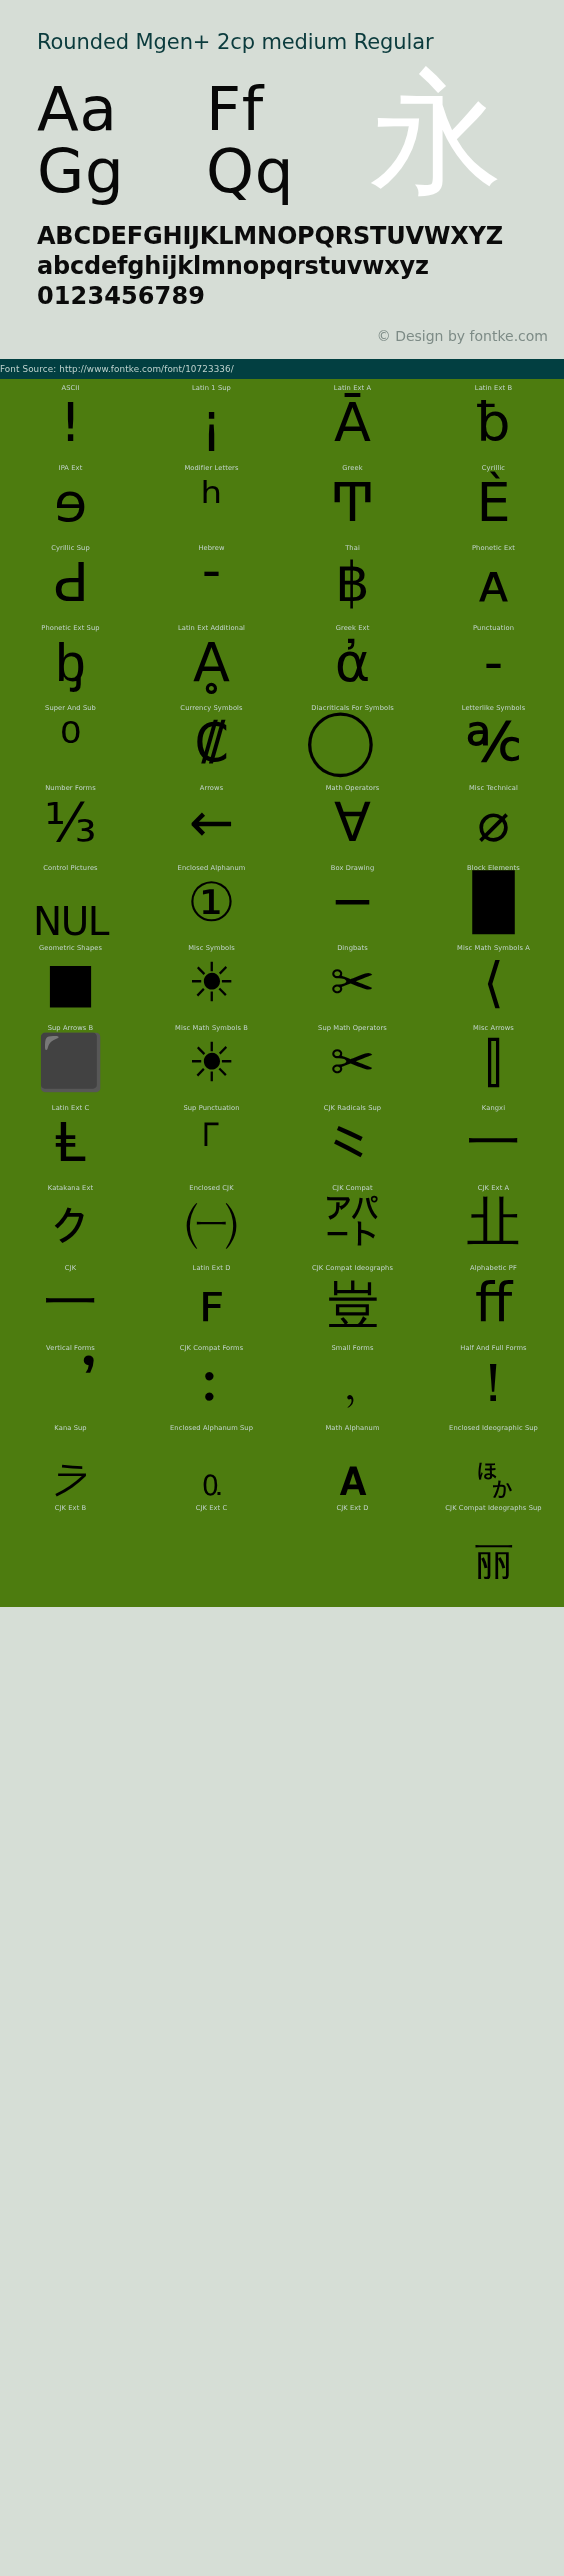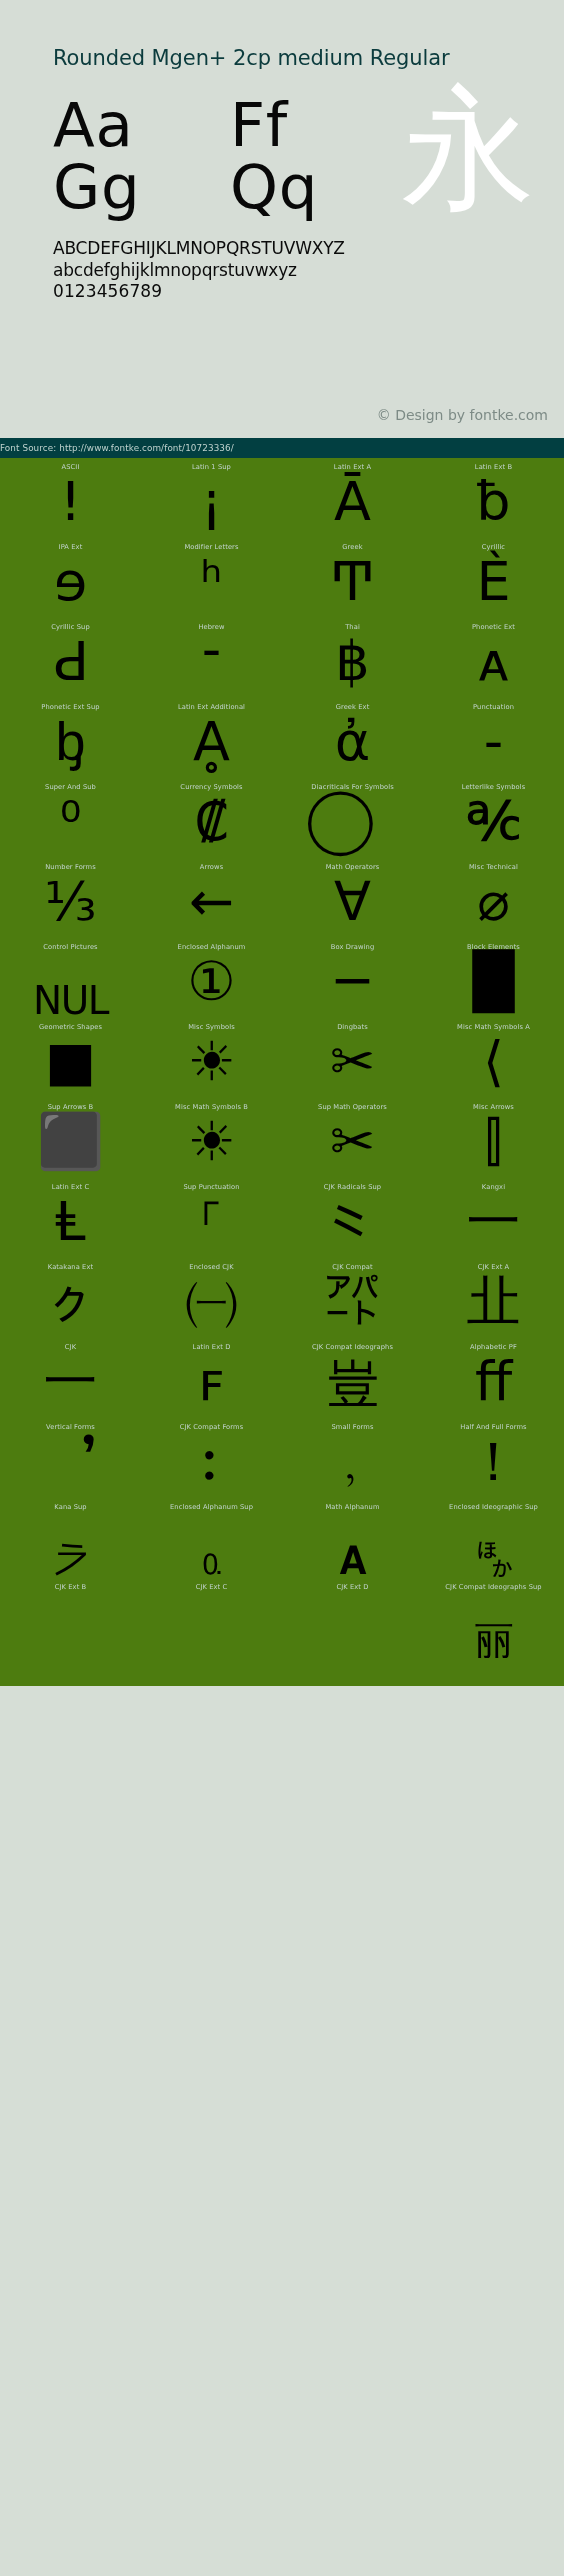--- a/index.html
+++ b/index.html
@@ -15,38 +15,38 @@
   #page {
     width: 565px;
     min-height: 2576px;
     position: relative;
     overflow: hidden;
   }
 
   
   .top-section {
     background: #d6ddd6;
-    padding: 16px;
+    padding: 0;
     position: relative;
-    height: 438px;
+    height: 359px;
     box-sizing: border-box;
   }
   .font-title {
     font-family: "DejaVu Sans", sans-serif;
     font-size: 21px;
     color: #0b3b3d;
     padding: 30px 0 0 37px;
     letter-spacing: -0.1px;
     white-space: nowrap;
   }
   .specimen-row {
     display: flex;
     align-items: flex-start;
     padding: 24px 0 0 37px;
-    gap: 8px;
+    gap: 0;
   }
   .specimen-col {
     display: flex;
     flex-direction: column;
   }
   .spec-pair {
     font-family: "DejaVu Sans", sans-serif;
     font-size: 61px;
     line-height: 1.02;
     color: #080808;
@@ -61,24 +61,24 @@
     line-height: 0.98;
     color: #ffffff;
     margin-top: -10px;
     margin-left: -5.6px;
   }
   .alphabet-block {
     padding: 20px 0 0 37px;
   }
   .alpha-line {
     font-family: "DejaVu Sans", sans-serif;
-    font-size: 17px;
+    font-size: 24px;
     line-height: 1.24;
     color: #0b0b0b;
-    font-weight: 400;
+    font-weight: 700;
     letter-spacing: -0.2px;
     white-space: nowrap;
   }
   .alpha-line.digits {
     letter-spacing: 0.1px;
   }
   .credit {
     position: absolute;
     right: 17px;
     bottom: 15.5px;

